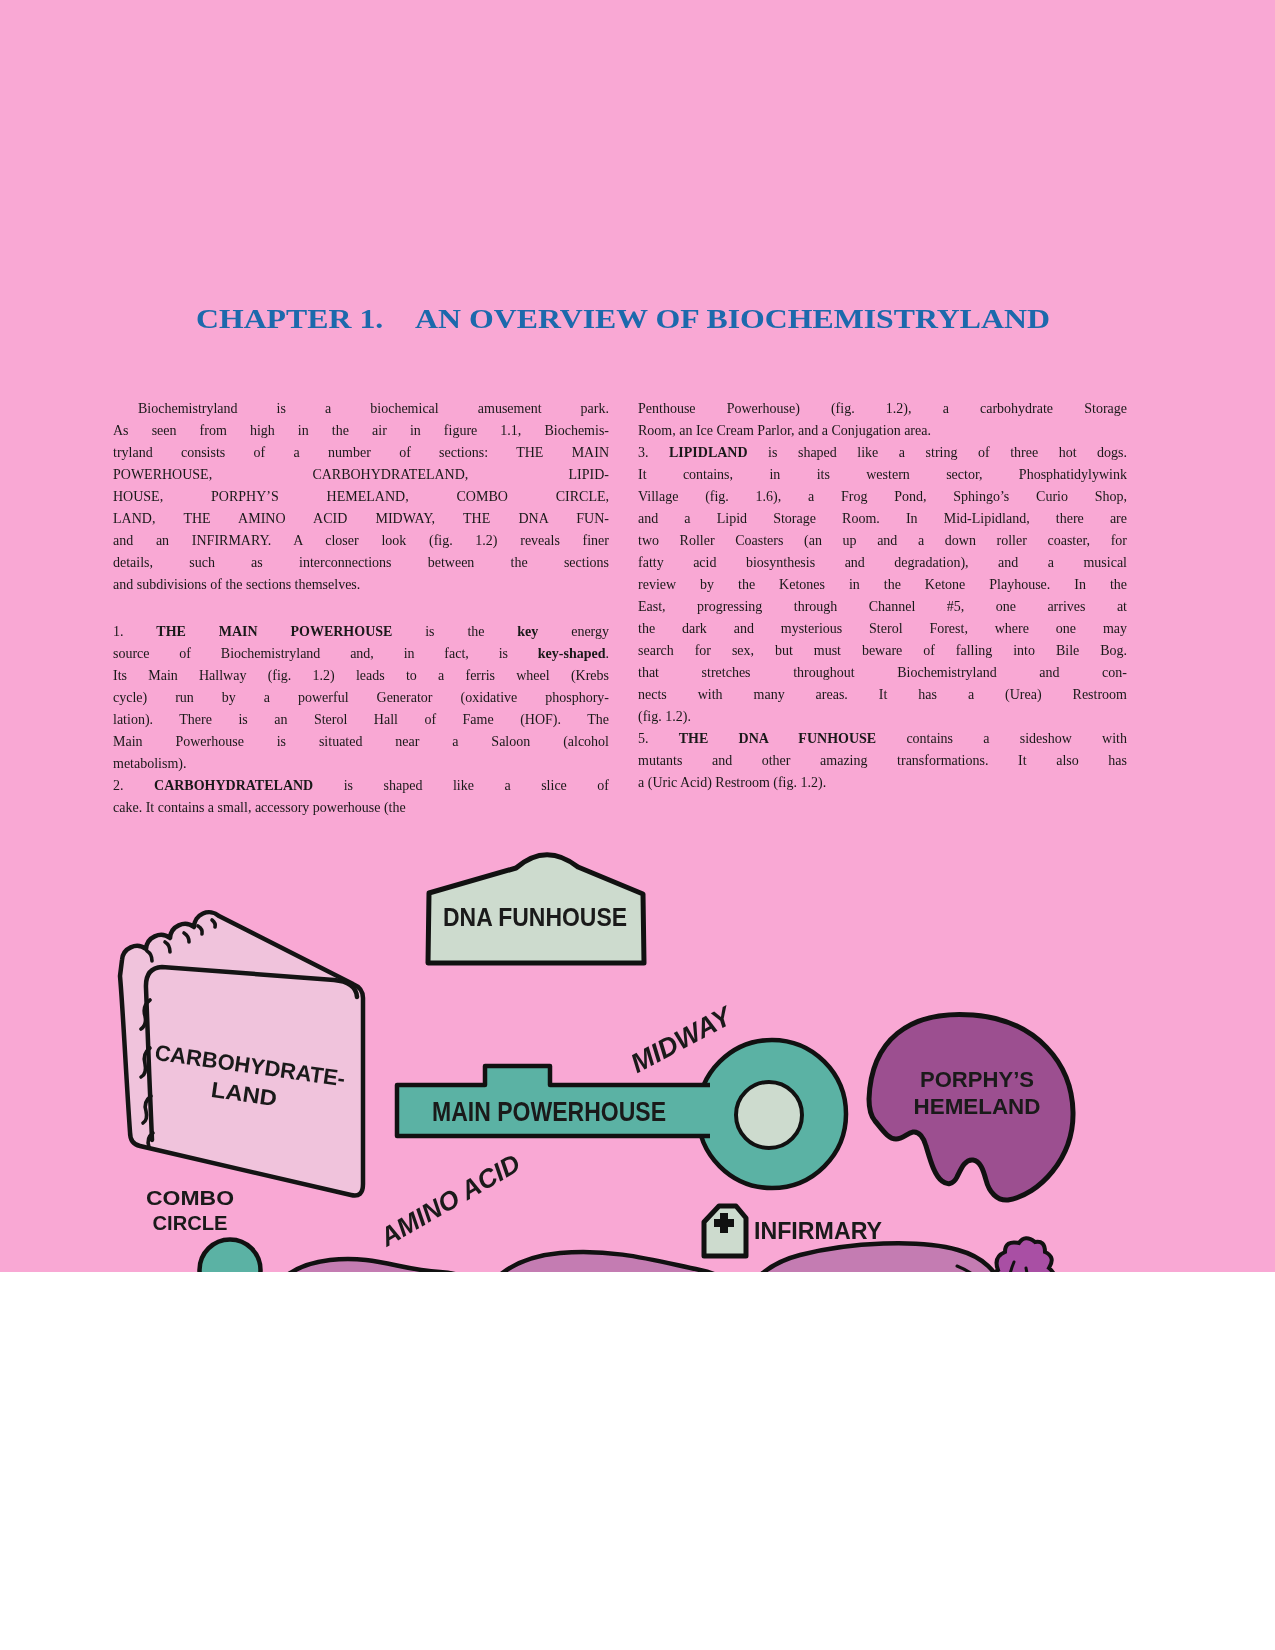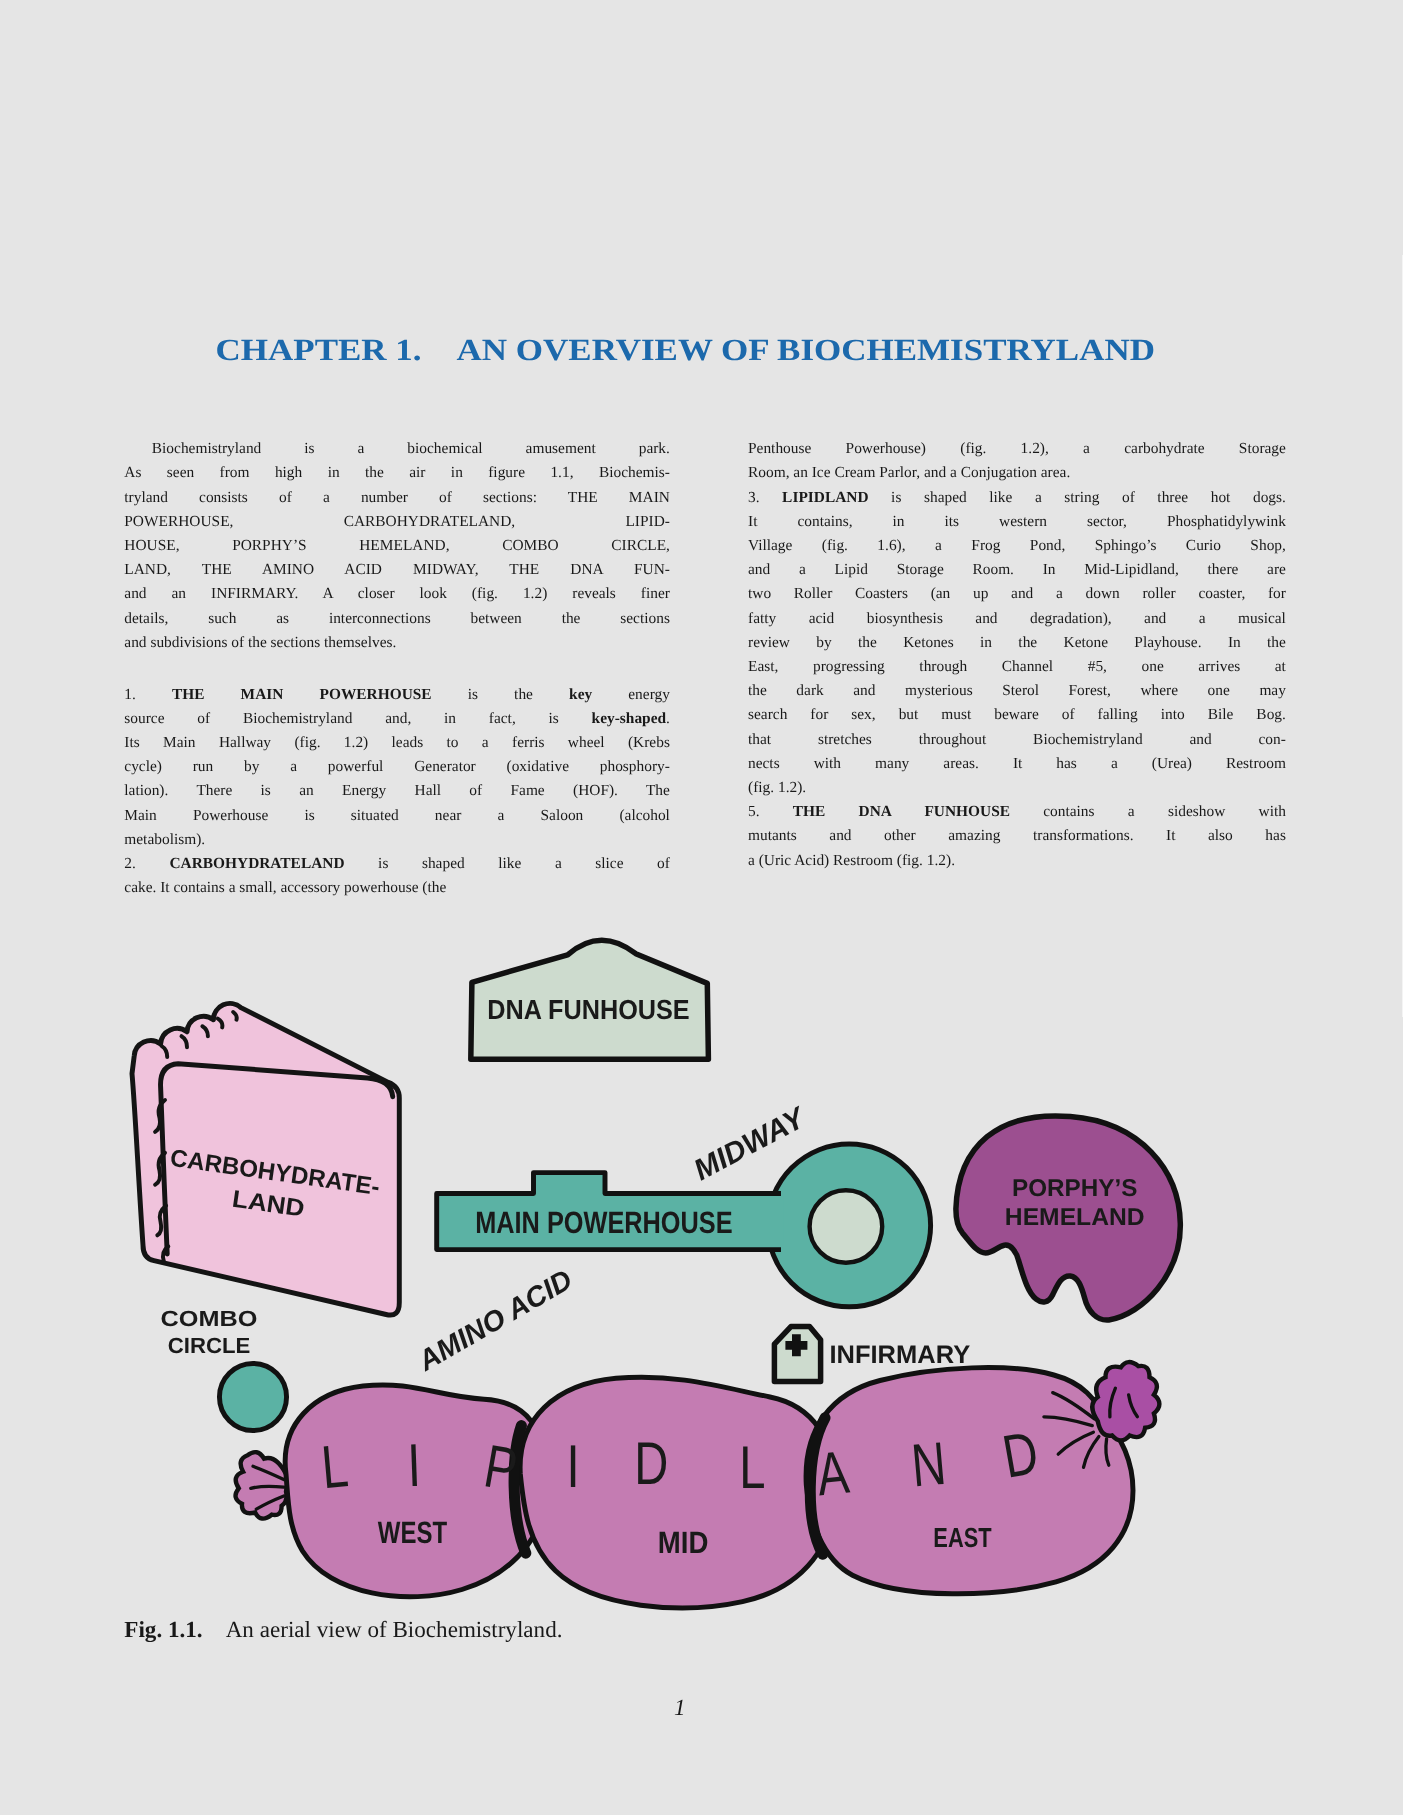--- a/index.html
+++ b/index.html
@@ -1,16 +1,16 @@
 <!DOCTYPE html>
 <html><head>
 <meta charset="utf-8">
 <style>
   html,body{margin:0;padding:0;background:#fff;}
-  #page{position:relative;width:1275px;height:1650px;background:#e5e5e5;overflow:hidden;}
+  #page{position:relative;width:1275px;height:1272px;background:#f9a8d4;overflow:hidden;}
   #title{position:absolute;left:-17px;top:303px;width:1275px;text-align:center;
     font:bold 28px "Liberation Serif",serif;color:#1c69ac;transform:scaleX(1.136);transform-origin:619.5px 0;}
   .col{position:absolute;font-family:"Liberation Serif",serif;font-size:14px;line-height:22px;color:#191919;}
   .col div{text-align:justify;text-align-last:justify;height:22px;}
   .col div.last{text-align-last:left;}
   .col div.gap{height:25px;}
   #caption{position:absolute;left:113px;top:1469px;font-family:"Liberation Serif",serif;font-size:21px;color:#191919;}
   #pageno{position:absolute;left:0;top:1540px;width:1236px;text-align:center;
     font:italic 21px "Liberation Serif",serif;color:#191919;}
   svg text{font-family:"Liberation Sans",sans-serif;fill:#1a1a1a;}
@@ -28,28 +28,28 @@
     <div>HOUSE, PORPHY’S HEMELAND, COMBO CIRCLE,</div>
     <div>LAND, THE AMINO ACID MIDWAY, THE DNA FUN-</div>
     <div>and an INFIRMARY. A closer look (fig. 1.2) reveals finer</div>
     <div>details, such as interconnections between the sections</div>
     <div class="last">and subdivisions of the sections themselves.</div>
     <div class="gap last"></div>
     <div>1. <b>THE MAIN POWERHOUSE</b> is the <b>key</b> energy</div>
     <div>source of Biochemistryland and, in fact, is <b>key-shaped</b>.</div>
     <div>Its Main Hallway (fig. 1.2) leads to a ferris wheel (Krebs</div>
     <div>cycle) run by a powerful Generator (oxidative phosphory-</div>
-    <div>lation). There is an Energy Hall of Fame (HOF). The</div>
+    <div>lation). There is an Sterol Hall of Fame (HOF). The</div>
     <div>Main Powerhouse is situated near a Saloon (alcohol</div>
     <div class="last">metabolism).</div>
     <div>2. <b>CARBOHYDRATELAND</b> is shaped like a slice of</div>
     <div class="last">cake. It contains a small, accessory powerhouse (the</div>
   </div>
 
-  <div class="col" style="left:638px;top:398px;width:489px;margin-left:42px;">
+  <div class="col" style="left:638px;top:398px;width:489px;">
     <div>Penthouse Powerhouse) (fig. 1.2), a carbohydrate Storage</div>
     <div class="last">Room, an Ice Cream Parlor, and a Conjugation area.</div>
     <div>3. <b>LIPIDLAND</b> is shaped like a string of three hot dogs.</div>
     <div>It contains, in its western sector, Phosphatidylywink</div>
     <div>Village (fig. 1.6), a Frog Pond, Sphingo’s Curio Shop,</div>
     <div>and a Lipid Storage Room. In Mid-Lipidland, there are</div>
     <div>two Roller Coasters (an up and a down roller coaster, for</div>
     <div>fatty acid biosynthesis and degradation), and a musical</div>
     <div>review by the Ketones in the Ketone Playhouse. In the</div>
     <div>East, progressing through Channel #5, one arrives at</div>

